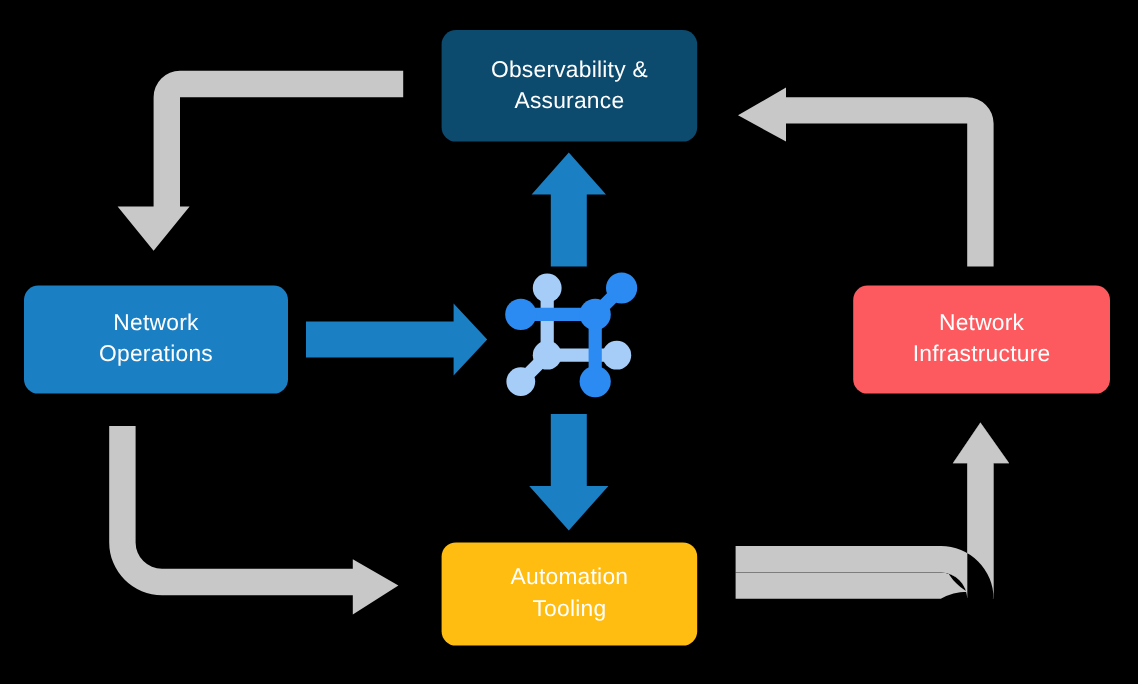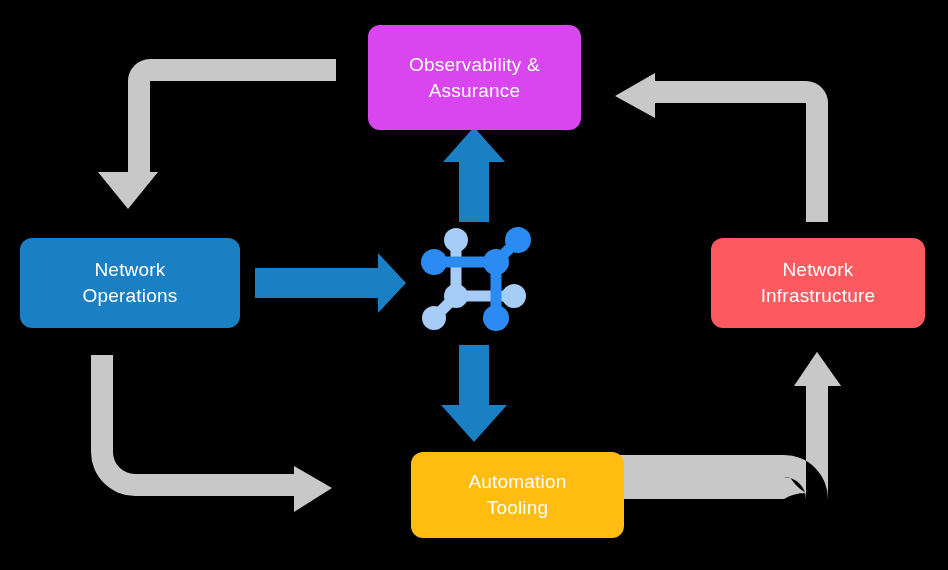--- a/index.html
+++ b/index.html
@@ -36,35 +36,34 @@
     color: #ffffff;
     font-size: 19px;
     line-height: 1.35;
     font-weight: 400;
     letter-spacing: 0.2px;
     box-sizing: border-box;
     padding: 4px 10px;
     white-space: pre-line;
   }
   #box-observability {
-    left: 368px; top: 25px; width: 213px; height: 105px;
-    background: #d946ef;
+    left: 368px; top: 25px; width: 213px; height: 93px;
+    background: #0c4a6e;
   }
   #box-network-operations {
     left: 20px; top: 238px; width: 220px; height: 90px;
     background: #1b7fc4;
   }
   #box-network-infrastructure {
     left: 711px; top: 238px; width: 214px; height: 90px;
     background: #fd5a5f;
   }
   #box-automation-tooling {
     left: 368px; top: 452px; width: 213px; height: 86px;
     background: #ffbc11;
-    margin-left: 43px;
   }
   #hub-icon {
     position: absolute;
     left: 418px; top: 218px;
     width: 118px; height: 118px;
   }
 </style>
 </head>
 <body>
 

